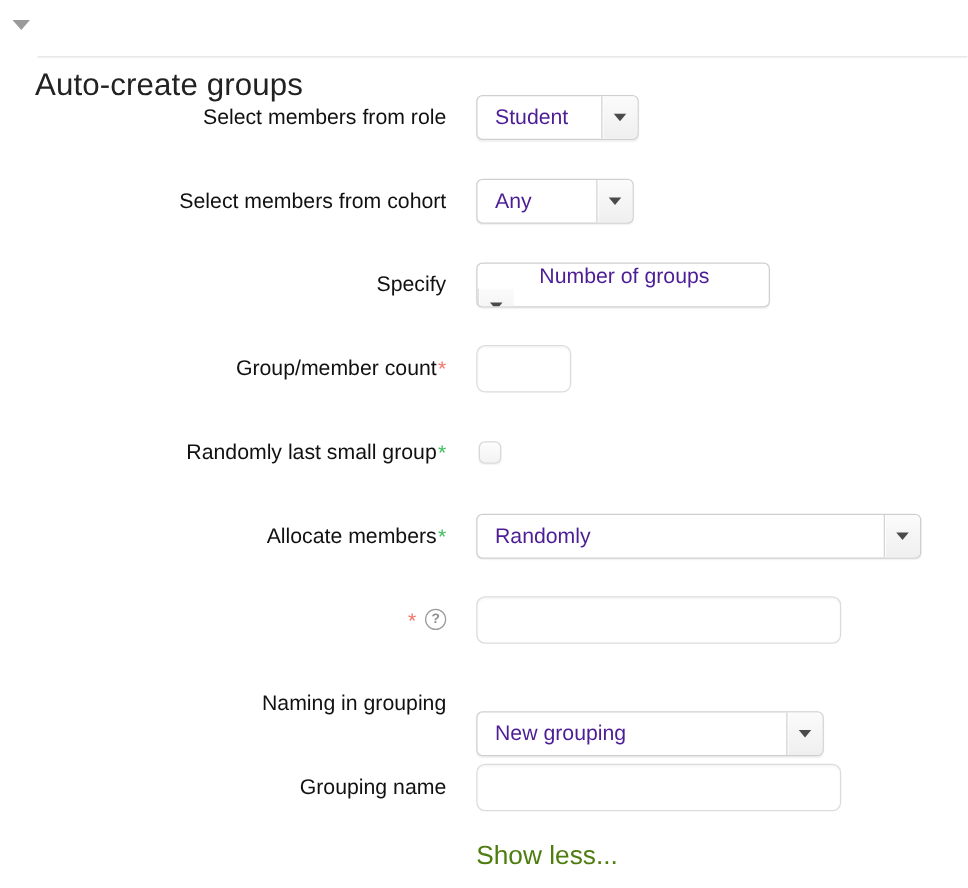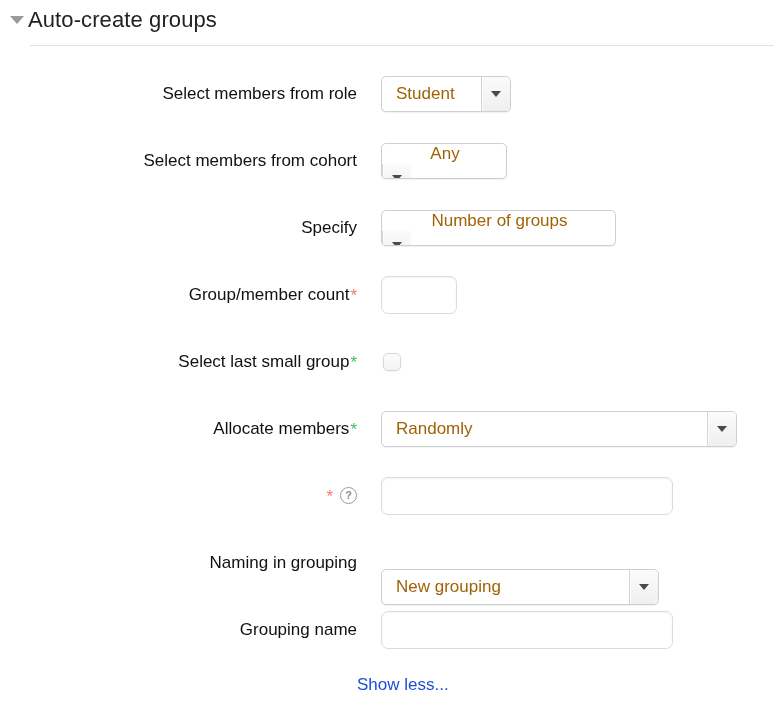--- a/index.html
+++ b/index.html
@@ -41,26 +41,27 @@
     cursor: pointer;
   }
   .caret-down {
     width: 0;
     height: 0;
     border-left: 7px solid transparent;
     border-right: 7px solid transparent;
     border-top: 8px solid #9a9a9a;
   }
   .section-title {
-    font-size: 22px;
+    font-size: 25px;
     line-height: 32px;
     font-weight: 400;
     color: #222222;
     letter-spacing: 0.1px;
     white-space: nowrap;
+    margin-top: 48px;
   }
   .header-rule {
     position: absolute;
     left: 30px;
     top: 45px;
     width: 744px;
     height: 1px;
     background: #e2e2e2;
   }
 
@@ -142,21 +143,21 @@
     border: 1px solid #cfcfcf;
     border-radius: 5px;
     box-sizing: border-box;
     box-shadow: 0 1px 1px rgba(0,0,0,0.06);
     cursor: pointer;
     overflow: hidden;
   }
   .select .sel-text {
     padding: 0 12px 0 14px;
     font-size: 17px;
-    color: #a16207;
+    color: #4c1d95;
     white-space: nowrap;
     flex: 1 1 auto;
   }
   .select .sel-arrow {
     width: 28px;
     align-self: stretch;
     flex: 0 0 28px;
     background: linear-gradient(#fbfbfb, #efefef);
     border-left: 1px solid #d4d4d4;
     display: flex;
@@ -166,21 +167,21 @@
   }
   .arrow-tri {
     width: 0;
     height: 0;
     border-left: 5px solid transparent;
     border-right: 5px solid transparent;
     border-top: 6px solid #4a4a4a;
   }
 
   .sel-role    { width: 130px; }
-  .sel-cohort  { width: 126px; flex-direction: column; }
+  .sel-cohort  { width: 126px; }
   .sel-specify { width: 235px; flex-direction: column; }
   .sel-alloc   { width: 356px; }
   .sel-group   { width: 278px; margin-top: 48px; }
 
   
   .text-input {
     height: 38px;
     box-sizing: border-box;
     background: #ffffff;
     border: 1px solid #dcdcdc;
@@ -211,22 +212,23 @@
 
   
   .showless-row {
     position: relative;
     display: flex;
     height: 44px;
     align-items: center;
   }
   .showless-spacer { width: 357px; }
   .showless-link {
-    font-size: 17px;
-    color: #1d4ed8;
+    margin-left: 24px;
+    font-size: 21px;
+    color: #4d7c0f;
     text-decoration: none;
     cursor: pointer;
     white-space: nowrap;
   }
 </style>
 </head>
 <body>
 
 <div class="page">
 
@@ -287,21 +289,21 @@
         <span class="label-text">Group/member count</span>
           <span class="req-star">*</span>
       </div>
       <div class="control-cell">
         <input class="text-input inp-count" type="text" value="" style="">
       </div>
     </div>
 
     <div class="row">
       <div class="label-cell">
-        <span class="label-text">Select last small group</span>
+        <span class="label-text">Randomly last small group</span>
           <span class="adv-star">*</span>
       </div>
       <div class="control-cell">
         <div class="checkbox"></div>
       </div>
     </div>
 
     <div class="row">
       <div class="label-cell">
         <span class="label-text">Allocate members</span>

